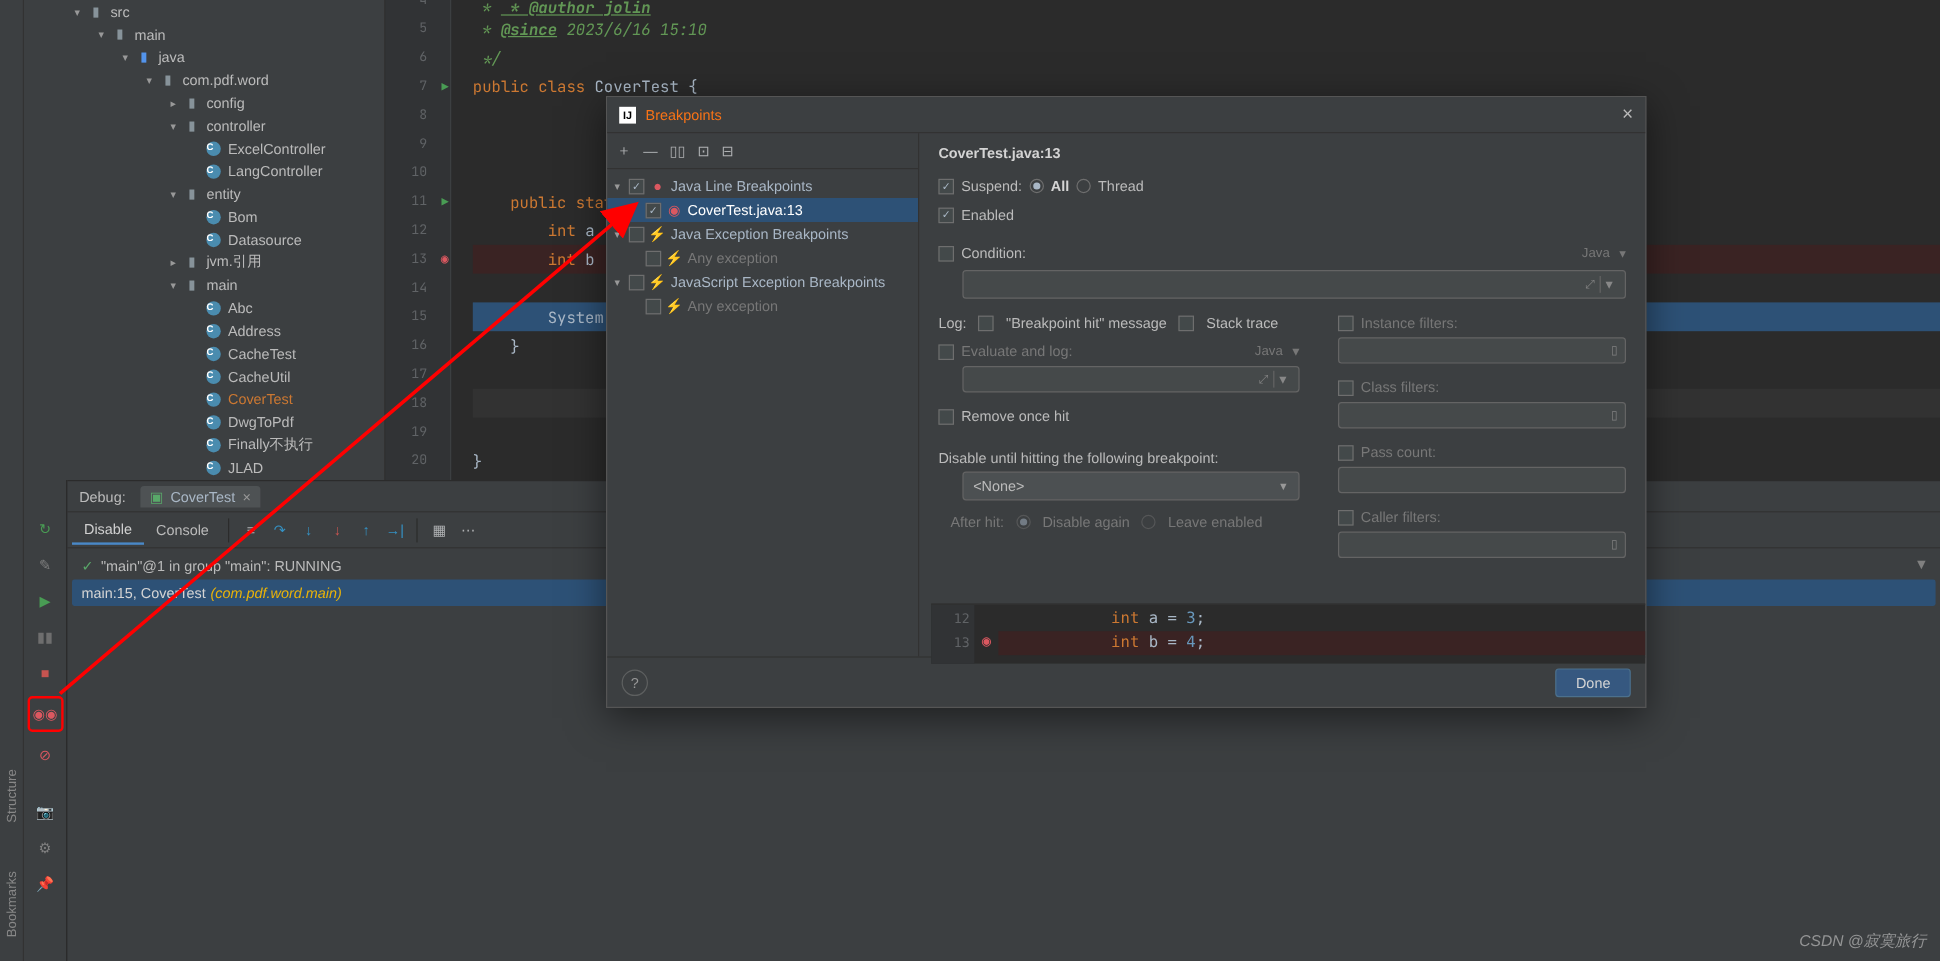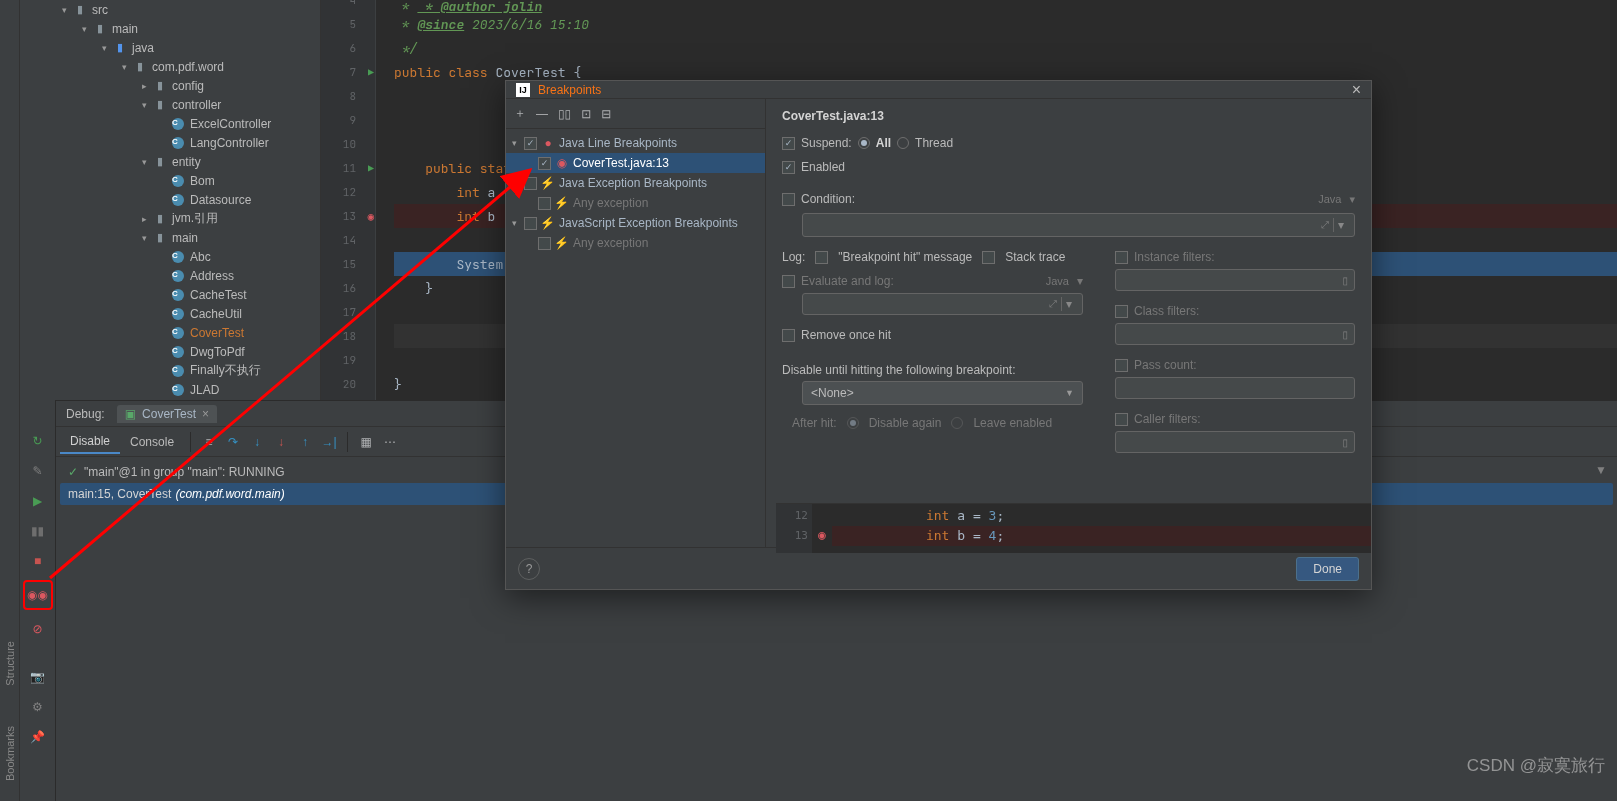--- a/index.html
+++ b/index.html
@@ -67,30 +67,30 @@
 .debug-toolbar { height:30px; border-bottom:1px solid #323232; display:flex; align-items:center; padding:0 4px;}
 .dbg-tab { padding:4px 10px; cursor:pointer; color:#bbb;}
 .dbg-tab.active { border-bottom:2px solid #4a88c7; color:#d0d0d0;}
 .dbg-sep { width:1px; height:20px; background:#2b2b2b; margin:0 6px;}
 .dbg-icon { width:22px; height:22px; display:flex; align-items:center; justify-content:center; color:#afb1b3; cursor:pointer; margin:0 1px;}
 .frames { padding:4px;}
 .frame-row { height:22px; display:flex; align-items:center; padding:0 8px; border-radius:2px;}
 .frame-row.head { color:#bbb;}
 .frame-row.head .chk { color:#59a869; margin-right:6px;}
 .frame-row.sel { background:#2d5176; color:#d4d4d4;}
-.frame-row .pkg { font-style:italic; color:#ffffff; margin-left:4px;}
+.frame-row .pkg { font-style:italic; color:#eab308; margin-left:4px;}
 .filter-ico { float:right; color:#808080; margin-right:6px; margin-top:-20px;}
 
 
 .dialog {
   position:absolute; left:505px; top:80px; width:867px; height:510px;
   background:#3c3f41; border:1px solid #555; box-shadow:0 8px 30px rgba(0,0,0,.5);
   display:flex; flex-direction:column;
 }
-.dlg-title { height:18px; display:flex; align-items:center; padding:0 10px; background:#3c3f41; border-bottom:1px solid #323232;}
+.dlg-title { height:30px; display:flex; align-items:center; padding:0 10px; background:#3c3f41; border-bottom:1px solid #323232;}
 .dlg-title .logo { width:14px; height:14px; background:#fff; color:#000; font-size:9px; font-weight:bold; display:flex; align-items:center; justify-content:center; margin-right:8px;}
 .dlg-title .txt { flex:1; color:#f97316;}
 .dlg-title .close { color:#bbb; cursor:pointer; font-size:16px;}
 .dlg-body { flex:1; display:flex;}
 .dlg-left { width:260px; border-right:1px solid #323232; display:flex; flex-direction:column;}
 .dlg-left-tb { height:30px; display:flex; align-items:center; padding:0 8px; gap:10px; border-bottom:1px solid #323232; color:#afb1b3;}
 .dlg-left-tb span { cursor:pointer;}
 .bp-tree { flex:1; padding:4px 0; overflow:auto;}
 .bp-row { height:20px; display:flex; align-items:center; padding-left:6px; white-space:nowrap; cursor:pointer;}
 .bp-row.sel { background:#2d5176; color:#fff;}
@@ -128,21 +128,21 @@
 .cp-gut { width:36px; background:#313335; color:#606366; text-align:right; padding:2px 4px; font-size:11px;}
 .cp-gut div { height:20px; line-height:20px;}
 .cp-bp { width:20px; display:flex; flex-direction:column; align-items:center;}
 .cp-bp div { height:20px; display:flex; align-items:center; color:#db5860;}
 .cp-code { flex:1; padding:2px 0;}
 .cp-code .ln { height:20px; line-height:20px; white-space:pre;}
 .cp-code .ln.bp { background:#3a2323;}
 .dlg-footer { height:42px; border-top:1px solid #323232; display:flex; align-items:center; padding:0 12px;}
 .help-btn { width:22px; height:22px; border:1px solid #5e6060; border-radius:50%; display:flex; align-items:center; justify-content:center; color:#999; cursor:pointer;}
 .done-btn { margin-left:auto; background:#365880; border:1px solid #4c708c; color:#d4d4d4; padding:4px 16px; border-radius:3px; cursor:pointer;}
-.watermark { position:absolute; right:12px; bottom:24px; color:#b8b8b8; font-size:17px; opacity:.7;}
+.watermark { position:absolute; right:12px; bottom:8px; color:#b8b8b8; font-size:13px; opacity:.7;font-style:italic;}
 
 .arrow-svg { position:absolute; left:0; top:0; pointer-events:none; z-index:50;}
 </style>
 </head>
 <body>
 
 <div class="left-stripe">
   <span class="vlabel">Structure</span>
   <span class="vlabel">Bookmarks</span>
 </div>

